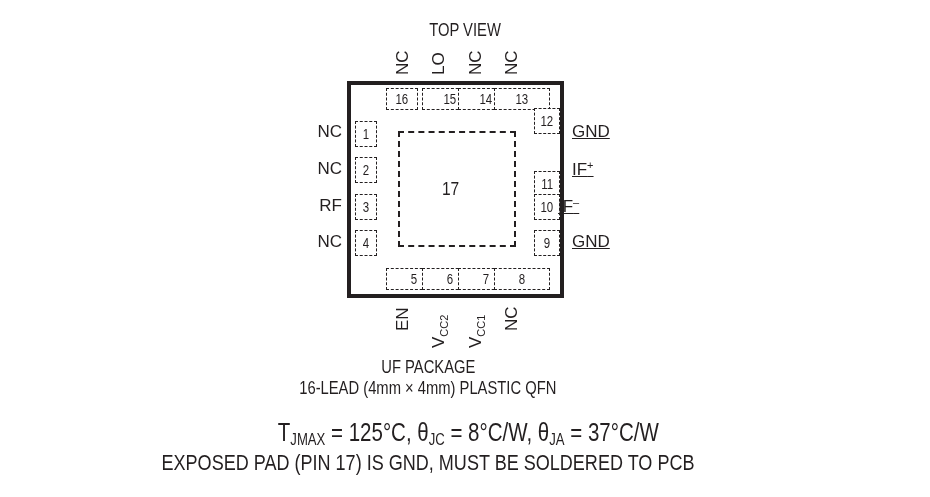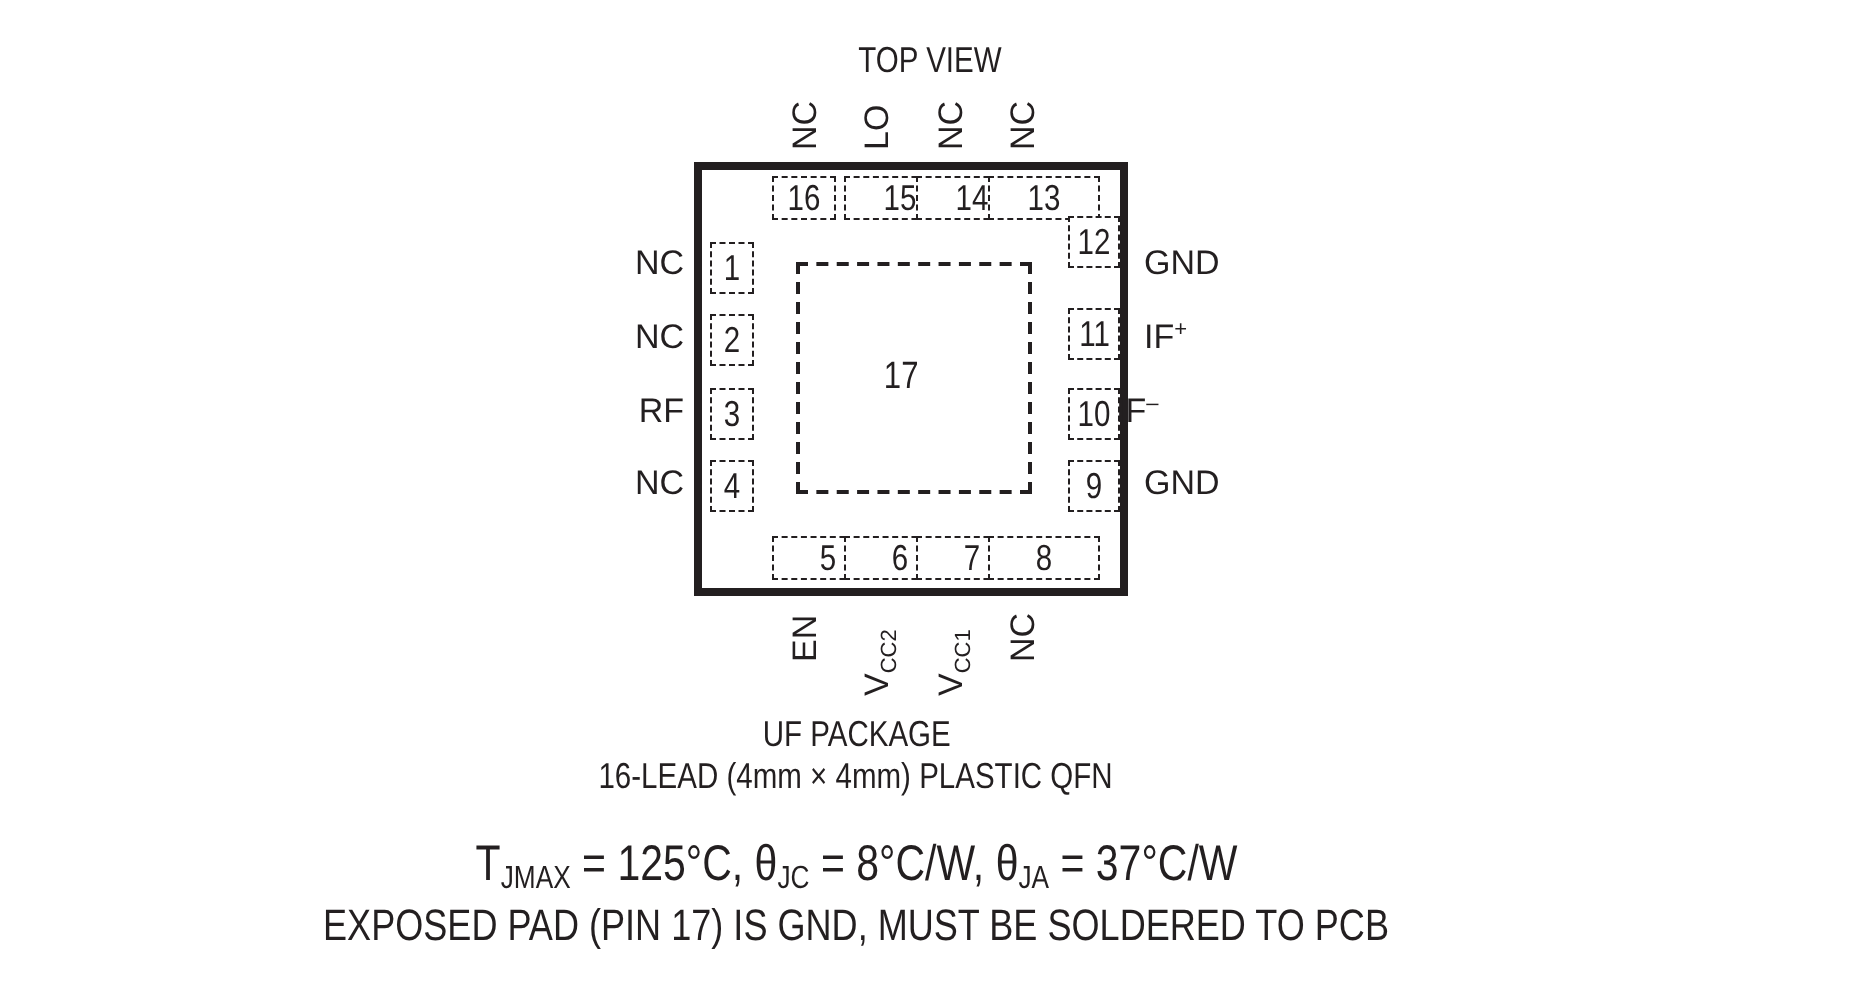--- a/index.html
+++ b/index.html
@@ -3,34 +3,34 @@
 <meta charset="utf-8">
 <style>
   html, body { margin:0; padding:0; background:#ffffff; }
   body { width:930px; height:497px; position:relative; overflow:hidden;
          font-family:"Liberation Sans", "DejaVu Sans", sans-serif; color:#231f20; }
   .abs { position:absolute; }
   .t { position:absolute; white-space:nowrap; font-size:17px; transform:scaleX(0.82); transform-origin:center; letter-spacing:0; }
   .title { left:0; width:930px; top:20px; text-align:center; font-size:18px; }
   .pkg { left:347px; top:81px; width:209px; height:209px; border:4px solid #231f20; }
   .pad { left:398px; top:131px; width:118px; height:116px; border:2px dashed #231f20; box-sizing:border-box; }
-  .pin { position:absolute; box-sizing:border-box; border:1.5px dashed #231f20; display:flex; align-items:center; justify-content:center; font-size:18px; background:#fff; }
+  .pin { position:absolute; box-sizing:border-box; border:1.5px dashed #231f20; display:flex; align-items:center; justify-content:center; font-size:14px; background:#fff; }
   .pin span { display:inline-block; transform:scaleX(0.82); }
   .pin.h { width:22px; height:26px; }
   .pin.v { width:56px; height:22px; }
   .lbl { position:absolute; font-size:17px; display:inline-block; }
   .lbl-l { text-align:right; width:40px; }
-  .lbl-r { text-align:left; }
+  .lbl-r { text-align:left;text-decoration:underline; }
   .rot { position:absolute; font-size:17px; transform:rotate(-90deg); transform-origin:left top; white-space:nowrap; }
   .sub { font-size:11px; vertical-align:-4px; }
   .sup { font-size:11px; vertical-align:6px; }
   .caption { position:absolute; left:0; width:856px; text-align:center; }
   .c1 { top:357px; font-size:18px; }
   .c2 { top:378px; font-size:18px; }
-  .c3 { top:418px; font-size:25px; }
+  .c3 { top:418px; font-size:25px;margin-left:40px; }
   .c4 { top:450px; font-size:22px; }
   .sq { display:inline-block; transform:scaleX(0.82); transform-origin:center; }
 </style>
 </head>
 <body>
 
 <div>
 
   <div class="t title">TOP VIEW</div>
 
@@ -70,21 +70,21 @@
     </div>
 
   <div class="lbl lbl-l" style="left:302px;top:122px;">NC</div>
   <div class="lbl lbl-l" style="left:302px;top:159px;">NC</div>
   <div class="lbl lbl-l" style="left:302px;top:196px;">RF</div>
   <div class="lbl lbl-l" style="left:302px;top:232px;">NC</div>
 
   <div class="pin h" style="left:534px;top:108px;width:26px;">
       <span>12</span>
     </div>
-  <div class="pin h" style="left:534px;top:154px;width:26px;">
+  <div class="pin h" style="left:534px;top:171px;width:26px;">
       <span>11</span>
     </div>
   <div class="pin h" style="left:534px;top:194px;width:26px;">
       <span>10</span>
     </div>
   <div class="pin h" style="left:534px;top:230px;width:26px;">
       <span>9</span>
     </div>
 
   <div class="lbl lbl-r" style="left:572px;top:122px;">GND</div>

